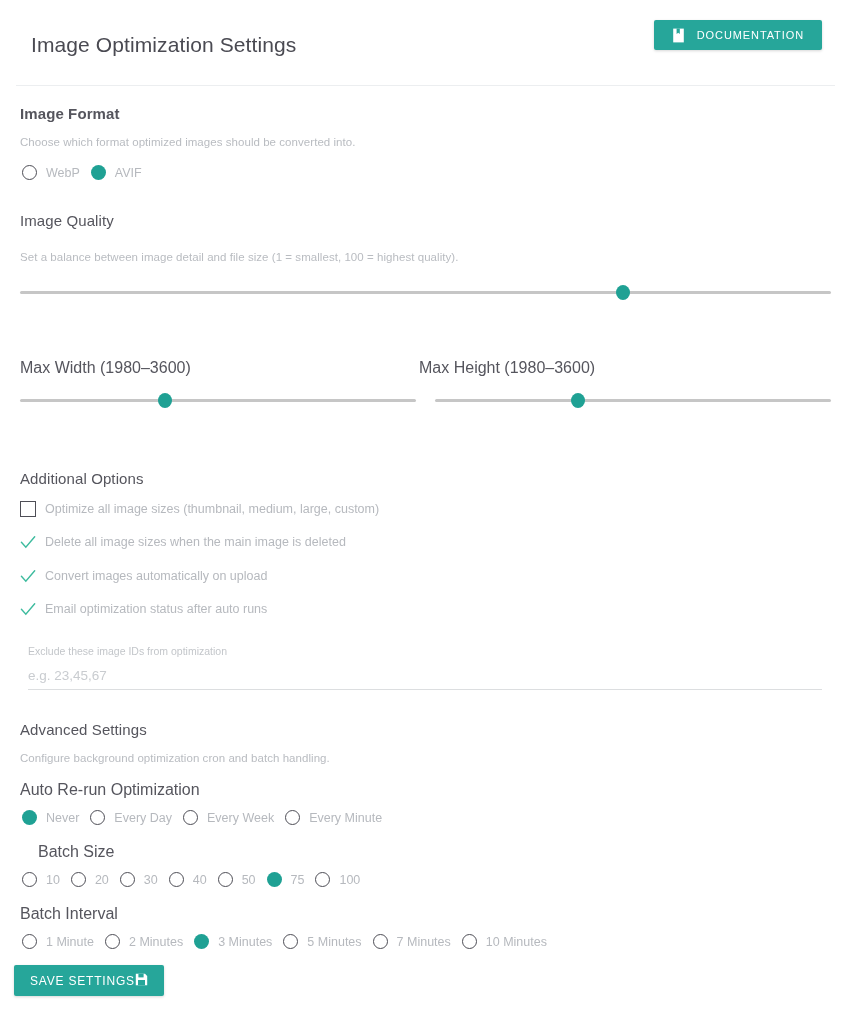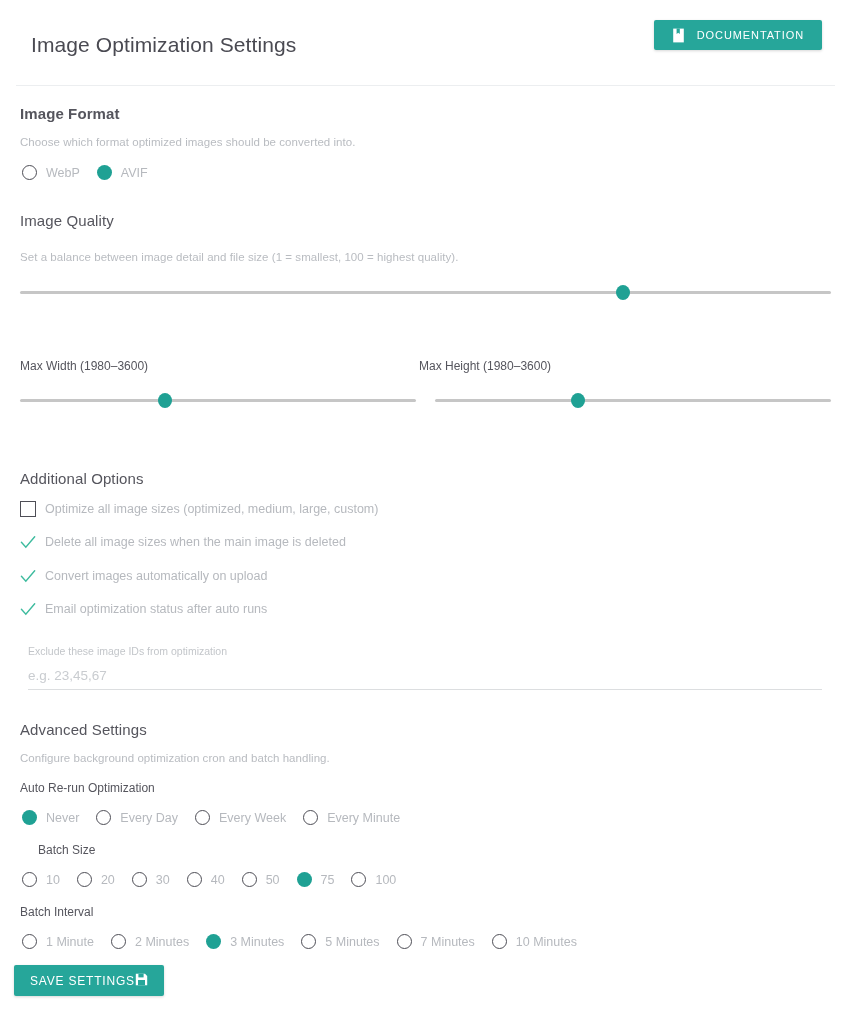--- a/index.html
+++ b/index.html
@@ -68,30 +68,30 @@
     font-weight: 400;
     color: #55555d;
     letter-spacing: 0.1px;
   }
   .section-desc {
     font-size: 11.5px;
     color: #b9bcc1;
     letter-spacing: 0.05px;
   }
   .small-label {
-    font-size: 12px;
+    font-size: 16px;
     color: #55555d;
   }
   .abs { position: absolute; }
 
   
   .radio-row {
     display: flex;
     align-items: center;
-    gap: 8px;
+    gap: 2px;
   }
   .radio-opt {
     display: flex;
     align-items: center;
     cursor: pointer;
   }
   .radio {
     width: 15px; height: 15px;
     border-radius: 50%;
     flex: 0 0 auto;
@@ -247,21 +247,21 @@
 
   <div class="slider" style="left:435px; top:391px; width:396px;">
     <div class="track"></div>
     <div class="thumb" id="h-thumb" style="left: 36.2%;"></div>
   </div>
 
   <div class="abs section-title" style="left:20px; top:470px;">Additional Options</div>
 
   <div class="abs check-row" style="left:20px; top:501px;">
     <span class="cb-box"></span>
-    <span class="check-label">Optimize all image sizes (optimized, medium, large, custom)</span>
+    <span class="check-label">Optimize all image sizes (thumbnail, medium, large, custom)</span>
   </div>
 
   <div class="abs check-row" style="left:20px; top:534px;">
     <span class="cb-check">
       <svg width="17" height="17" viewBox="0 0 17 17">
         <path d="M1.5 8.2 L6.2 13.4 L15.6 2.4" stroke="#3dbb9e" stroke-width="1.5" fill="none" stroke-linecap="round"></path>
       </svg>
     </span>
     <span class="check-label">Delete all image sizes when the main image is deleted</span>
   </div>

